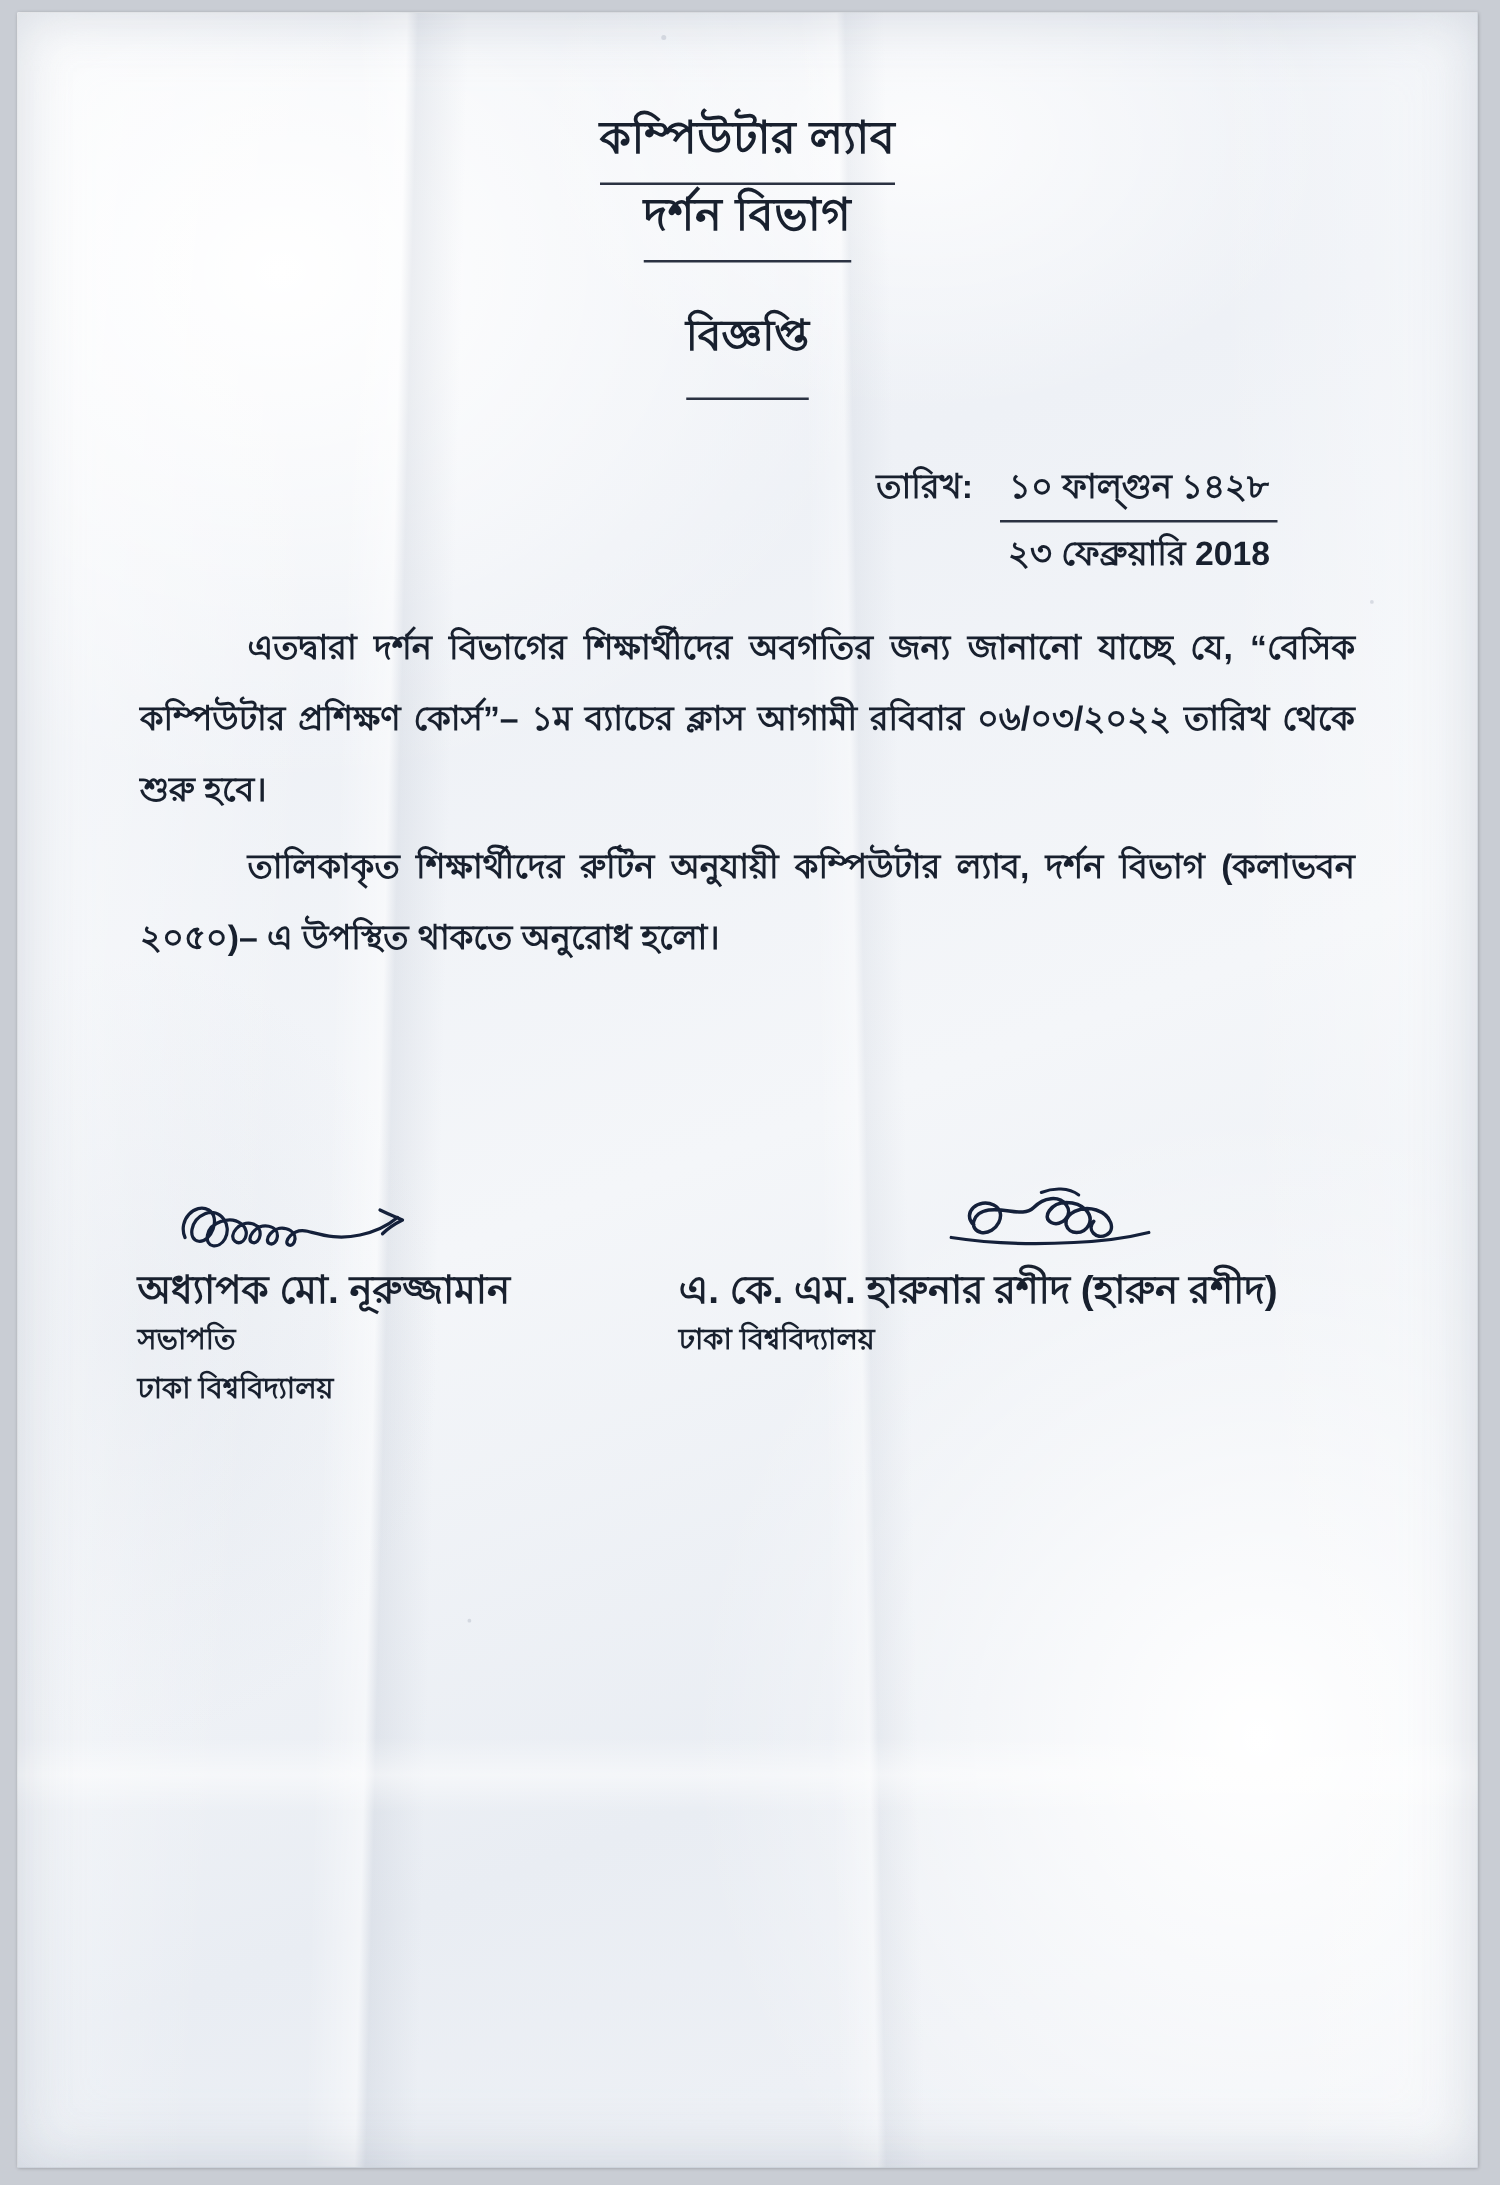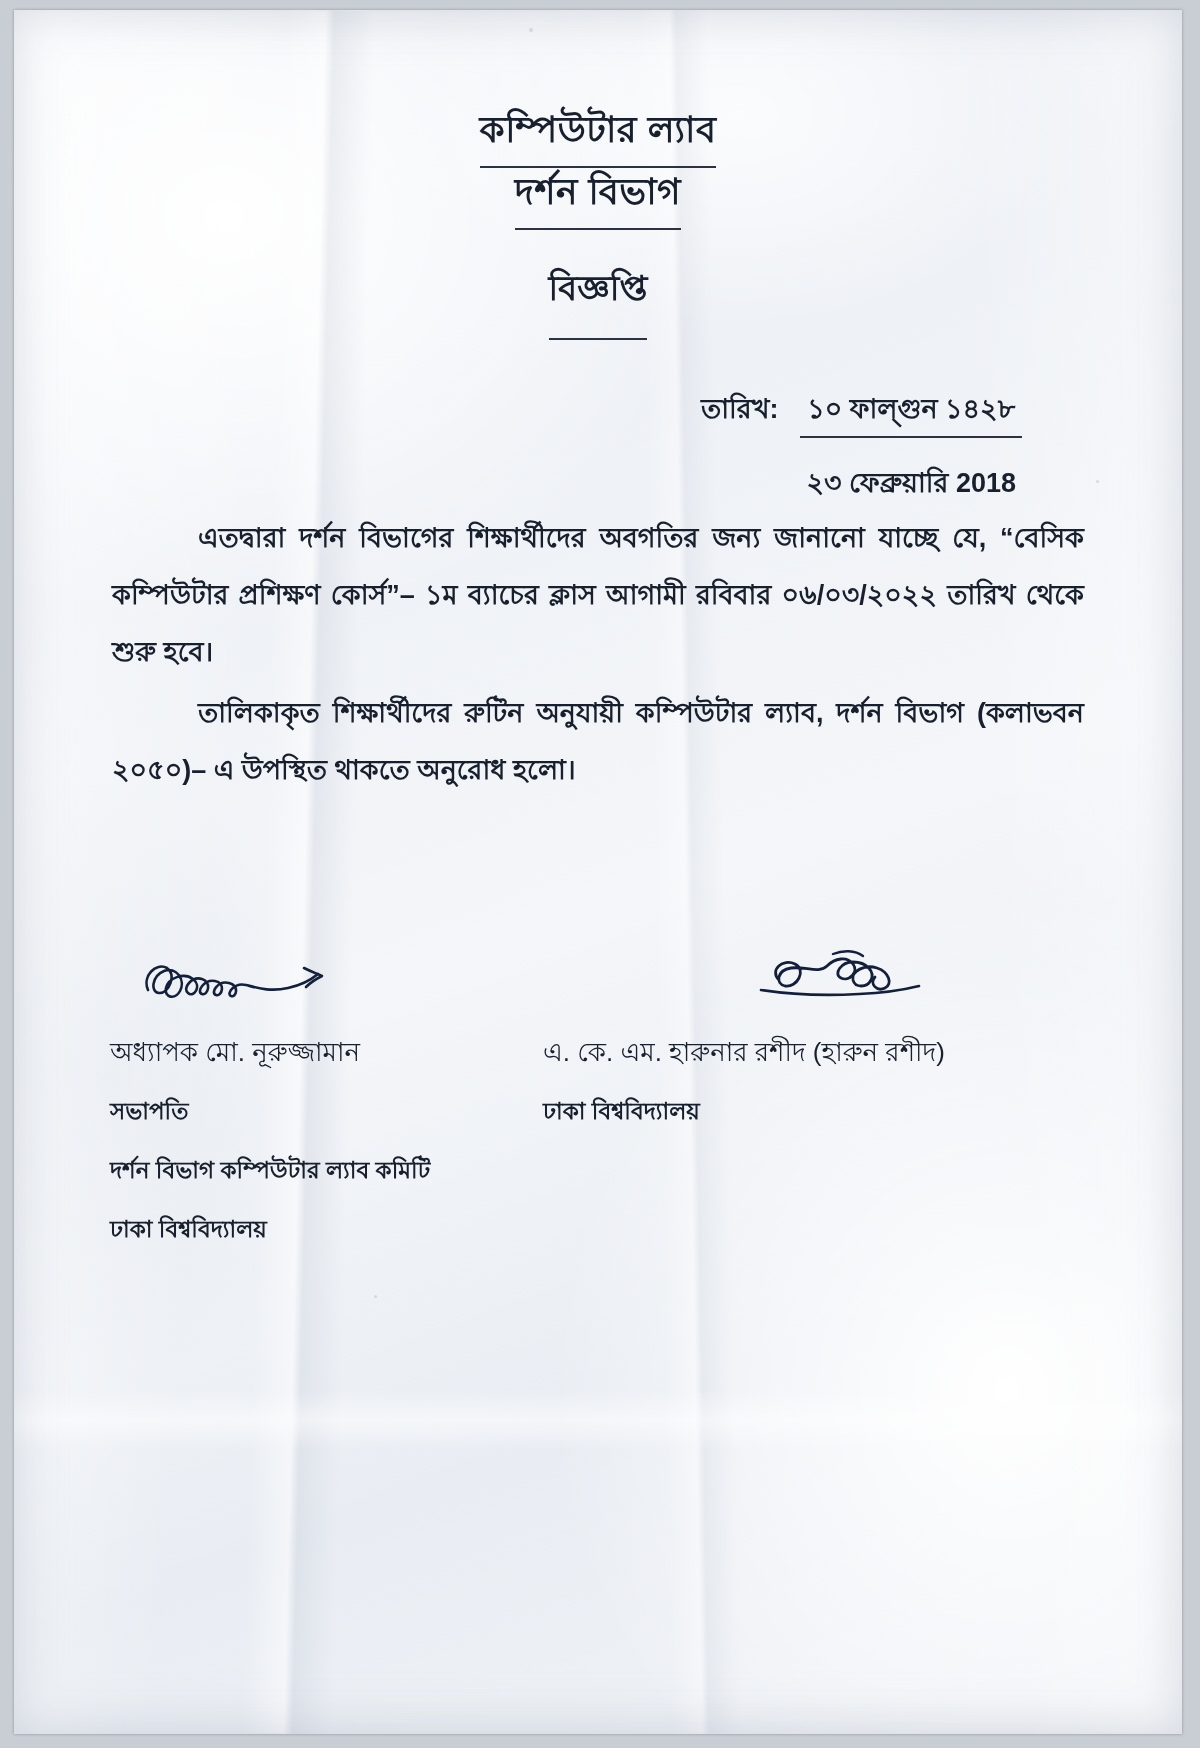--- a/index.html
+++ b/index.html
@@ -37,21 +37,20 @@
   .c2{left:640px;top:0;width:70px;height:1724px;transform:rotate(-1.1deg);opacity:.4;}
   .c3{left:0;top:1380px;width:1168px;height:60px;
       background:linear-gradient(0deg, rgba(255,255,255,0) 0%, rgba(255,255,255,.7) 50%, rgba(255,255,255,0) 100%);opacity:.7;}
   .speck{position:absolute;background:#b9c0cb;border-radius:50%;opacity:.5;}
 
   .content{position:absolute;inset:0;}
 
   .bn{
     font-family:"Liberation Sans","DejaVu Sans",sans-serif;
     color:#1b2433;
-    margin-top:20px;
   }
 
   .hdr{
     position:absolute;left:0;width:1168px;text-align:center;
     font-size:36px;font-weight:700;letter-spacing:.5px;
     color:#18202e;
   }
   .hdr span.u{
     display:inline-block;
     border-bottom:2.5px solid #2b3242;
@@ -89,21 +88,21 @@
 
   .sig-block{position:absolute;}
   #sig-left{left:96px;top:940px;width:430px;text-align:left;}
   #sig-right{left:529px;top:940px;width:530px;}
 
   .sig-mark{height:62px;position:relative;}
   .sig-mark svg{position:absolute;}
   #sig-left .sig-mark svg{left:26px;top:-4px;}
   #sig-right .sig-mark svg{right:120px;top:-6px;}
 
-  .sig-name{font-size:26px;font-weight:400;color:#18202e;line-height:40px;white-space:nowrap;}
+  .sig-name{font-size:31px;font-weight:700;color:#18202e;line-height:40px;white-space:nowrap;}
   .sig-line{font-size:23px;font-weight:700;color:#18202e;line-height:39px;}
 
   .scan-edge{
     position:absolute;inset:0;pointer-events:none;
     box-shadow:inset 0 0 40px rgba(170,178,192,.35);
   }
 </style>
 </head>
 <body>
 
@@ -145,21 +144,20 @@
 
     <div class="sig-block" id="sig-left">
       <div class="sig-mark">
         <svg width="230" height="70" viewBox="0 0 230 70" fill="none" xmlns="http://www.w3.org/2000/svg">
           <path d="M12 44 C6 30, 20 16, 31 22 C41 28, 33 48, 23 47 C14 46, 16 30, 28 25 C40 20, 50 34, 44 45 C39 54, 28 52, 30 42 C32 32, 48 26, 57 33 C66 40, 58 52, 52 47 C46 42, 56 30, 66 33 C76 36, 72 50, 66 48 C60 46, 68 33, 79 35 C90 37, 86 51, 80 49 C74 47, 82 34, 93 37 C104 40, 100 52, 95 50 C90 48, 98 36, 110 39 C122 42, 134 46, 152 42 C166 39, 176 33, 182 28" stroke="#14203a" stroke-width="2.6" stroke-linecap="round" stroke-linejoin="round"></path>
           <path d="M168 22 C176 26, 182 28, 186 30 C180 33, 174 37, 170 41" stroke="#14203a" stroke-width="2.6" stroke-linecap="round" stroke-linejoin="round"></path>
         </svg>
       </div>
       <div class="sig-name bn">অধ্যাপক মো. নূরুজ্জামান</div>
       <div class="sig-line bn">সভাপতি</div>
-      <div class="sig-line bn">দর্শন বিভাগ কম্পিউটার ল্যাব কমিটি</div>
       <div class="sig-line bn">ঢাকা বিশ্ববিদ্যালয়</div>
     </div>
 
     <div class="sig-block" id="sig-right">
       <div class="sig-mark">
         <svg width="210" height="66" viewBox="0 0 210 66" fill="none" xmlns="http://www.w3.org/2000/svg">
           <path d="M36 36 C26 26, 40 14, 52 20 C64 26, 54 44, 42 42 C32 40, 34 26, 48 24 C62 22, 76 30, 84 22 C92 14, 104 12, 110 20 C116 28, 106 38, 98 34 C90 30, 98 18, 110 18 C124 18, 132 28, 128 36 C124 44, 112 44, 110 36 C108 27, 122 20, 134 24 C146 28, 150 40, 142 44 C134 48, 126 40, 132 33" stroke="#14203a" stroke-width="2.8" stroke-linecap="round" stroke-linejoin="round"></path>
           <path d="M18 46 C44 50, 80 52, 116 50 C140 49, 160 46, 176 42" stroke="#14203a" stroke-width="2.6" stroke-linecap="round" stroke-linejoin="round"></path>
           <path d="M90 10 C100 6, 112 6, 120 12" stroke="#14203a" stroke-width="2.4" stroke-linecap="round"></path>
         </svg>

